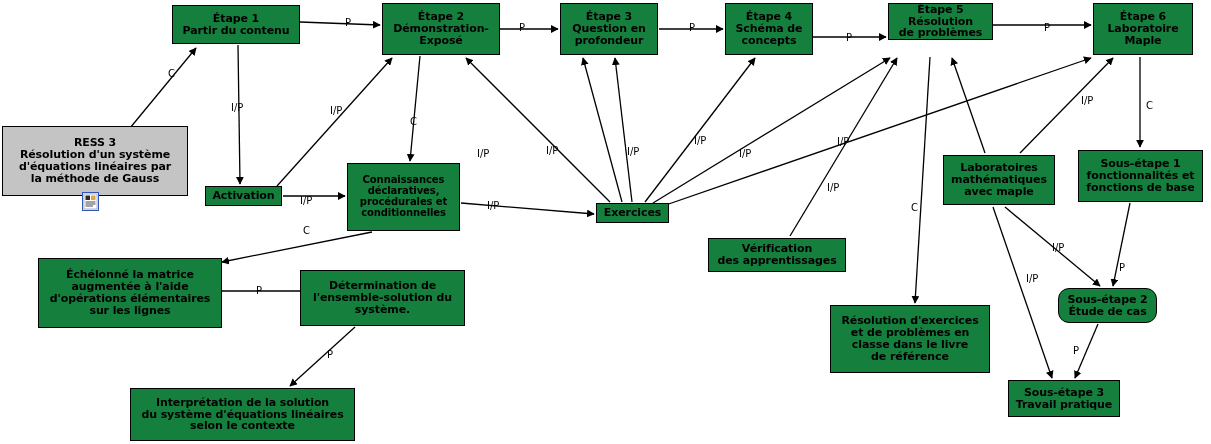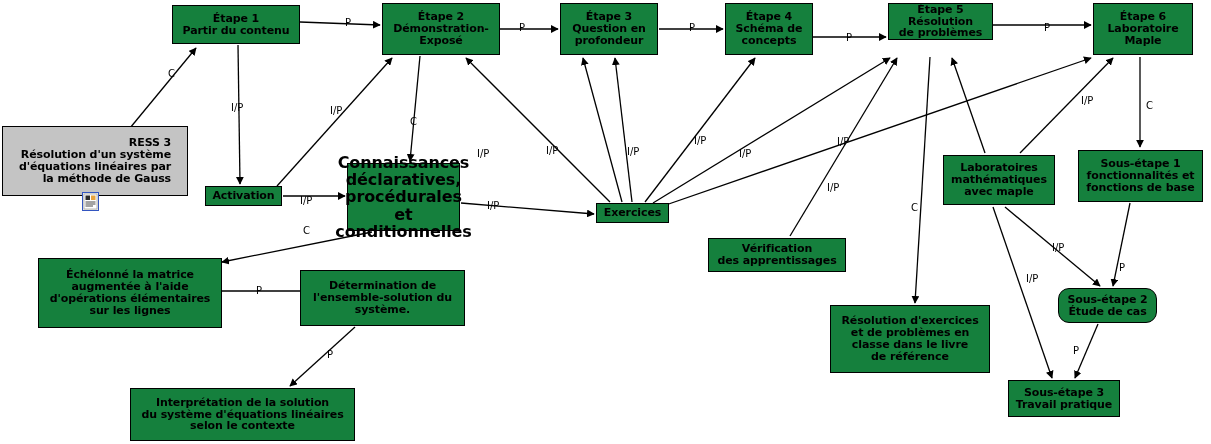--- a/index.html
+++ b/index.html
@@ -92,21 +92,21 @@
         <line x1="1005" y1="207" x2="1100" y2="286" stroke="#000000" stroke-width="1.3" marker-end="url(#arrow)"></line>
         <line x1="993" y1="207" x2="1052" y2="378" stroke="#000000" stroke-width="1.3" marker-end="url(#arrow)"></line>
         <line x1="1130" y1="203" x2="1113" y2="286" stroke="#000000" stroke-width="1.3" marker-end="url(#arrow)"></line>
         <line x1="1098" y1="324" x2="1075" y2="378" stroke="#000000" stroke-width="1.3" marker-end="url(#arrow)"></line>
         <line x1="222" y1="291" x2="308" y2="291" stroke="#000000" stroke-width="1.3" marker-end="url(#arrow)"></line>
         <line x1="355" y1="327" x2="290" y2="386" stroke="#000000" stroke-width="1.3" marker-end="url(#arrow)"></line>
       </g>
   </svg>
 
   <div id="nodes-layer">
-      <div class="node gray" style="left: 2px; top: 126px; width: 186px; height: 70px; font-size: 11px; text-align: right;"><span>RESS 3
+      <div class="node gray" style="left: 2px; top: 126px; width: 186px; height: 70px; font-size: 11px;"><span>RESS 3
 Résolution d'un système
 d'équations linéaires par
 la méthode de Gauss</span></div>
       <div class="node blue" style="left: 172px; top: 5px; width: 128px; height: 39px; font-size: 11px;"><span>Étape 1
 Partir du contenu</span></div>
       <div class="node blue" style="left: 382px; top: 3px; width: 118px; height: 52px; font-size: 11px;"><span>Étape 2
 Démonstration-
 Exposé</span></div>
       <div class="node blue" style="left: 560px; top: 3px; width: 98px; height: 52px; font-size: 11px;"><span>Étape 3
 Question en
@@ -114,21 +114,21 @@
       <div class="node blue" style="left: 725px; top: 3px; width: 88px; height: 52px; font-size: 11px;"><span>Étape 4
 Schéma de
 concepts</span></div>
       <div class="node blue" style="left: 888px; top: 3px; width: 105px; height: 37px; font-size: 11px;"><span>Étape 5
 Résolution
 de  problèmes</span></div>
       <div class="node blue" style="left: 1093px; top: 3px; width: 100px; height: 52px; font-size: 11px;"><span>Étape 6
 Laboratoire
 Maple</span></div>
       <div class="node blue" style="left: 205px; top: 186px; width: 77px; height: 20px; font-size: 11px;"><span>Activation</span></div>
-      <div class="node blue" style="left: 347px; top: 163px; width: 113px; height: 68px; font-size: 16px;"><span>Connaissances
+      <div class="node blue" style="left: 347px; top: 163px; width: 113px; height: 68px; font-size: 10px;"><span>Connaissances
 déclaratives,
 procédurales et
 conditionnelles</span></div>
       <div class="node blue" style="left: 596px; top: 203px; width: 73px; height: 20px; font-size: 11px;"><span>Exercices</span></div>
       <div class="node blue" style="left: 38px; top: 258px; width: 184px; height: 70px; font-size: 11px;"><span>Échélonné la matrice
 augmentée à l'aide
 d'opérations élémentaires
 sur les lignes</span></div>
       <div class="node blue" style="left: 300px; top: 270px; width: 165px; height: 56px; font-size: 11px;"><span>Détermination de
 l'ensemble-solution du

